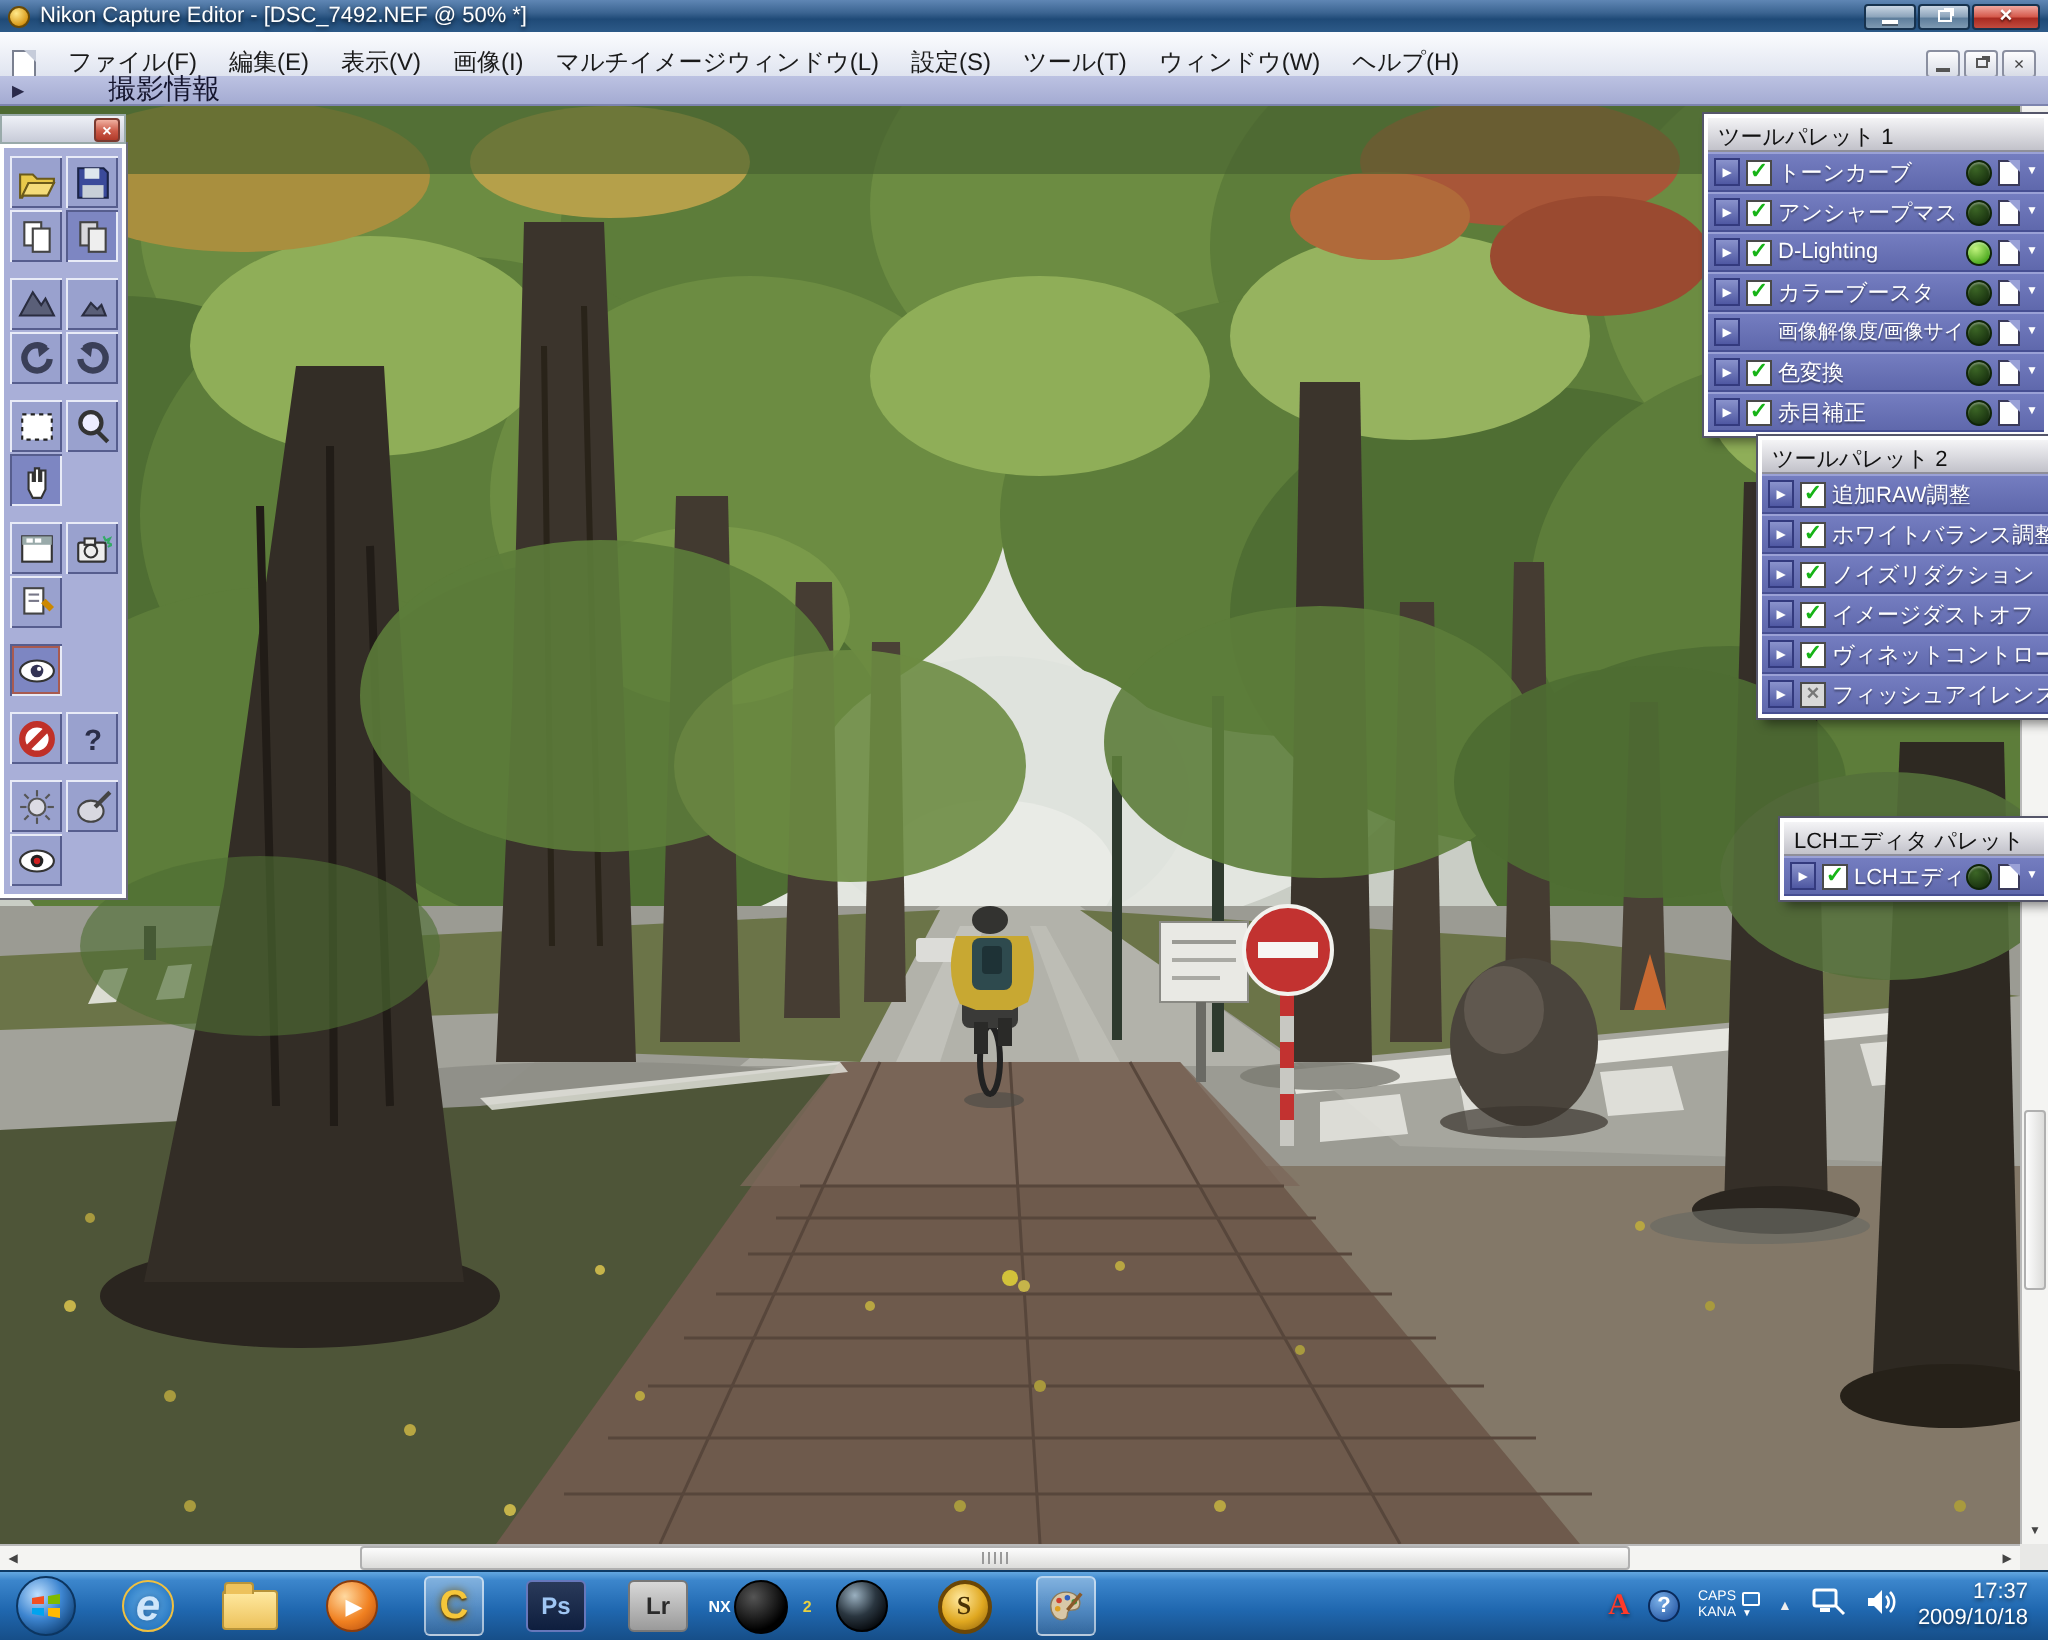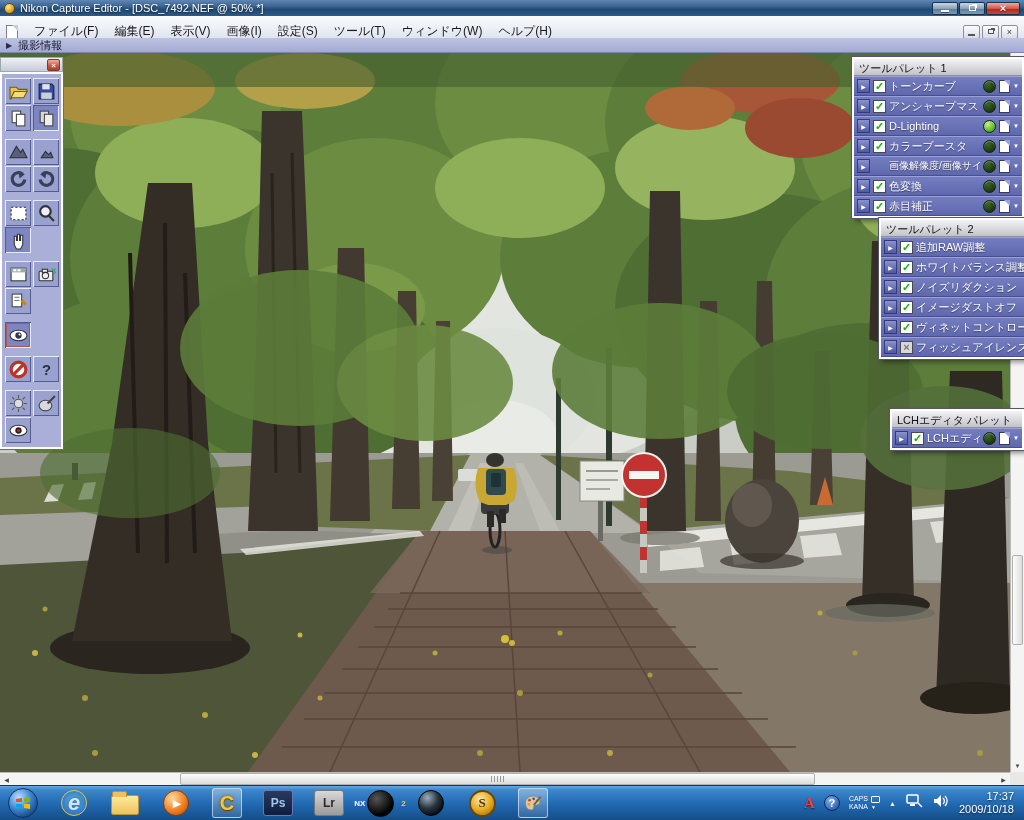--- a/index.html
+++ b/index.html
@@ -32,21 +32,21 @@
   .mdibtns { margin-left:auto; display:flex; gap:2px; padding-right:2px; }
   .mdib { width:17px; height:14px; border:1px solid #8a8fa0; border-radius:2px; background:linear-gradient(#fdfdfe,#d8dce6); display:flex; align-items:center; justify-content:center; color:#444; font-size:9px; }
   .mdib .bar { width:7px; height:2px; background:#555; margin-top:6px; }
   .mdib .rst { width:6px; height:5px; border:1px solid #555; box-shadow:2px -2px 0 -1px #555; }
 
   
   #infobar { position:absolute; left:0; top:38px; width:1024px; height:15px;
     background:linear-gradient(#bcc2e2,#a4abd2); border-bottom:1px solid #7d84ae;
     display:flex; align-items:center; padding:0 6px; }
   #infobar .tri { color:#2a2a4a; font-size:8px; margin-right:6px; }
-  #infobar .lbl { font-size:11px; color:#15152e; }
+  #infobar .lbl { font-size:14px; color:#15152e;margin-left:36px; }
 
   
   #canvas { position:absolute; left:0; top:53px; width:1010px; height:719px; overflow:hidden; background:#9a9a92; }
   #canvas svg { display:block; width:1010px; height:719px; }
 
   
   #hscroll { position:absolute; left:0; top:772px; width:1010px; height:13px; background:#f4f4f2; border-top:1px solid #b9b9b9; }
   .sarrow { position:absolute; width:13px; height:12px; display:flex; align-items:center; justify-content:center; font-size:6px; color:#444; background:#f4f4f2; }
   #hthumb { position:absolute; left:180px; top:0; width:635px; height:12px; border:1px solid #b0b0b0; border-radius:2px;
     background:linear-gradient(#fdfdfd,#dcdcda); display:flex; align-items:center; justify-content:center; }
@@ -154,20 +154,21 @@
         </span>
     </span>
   </div>
 
   <div id="menubar">
     <span class="docico"></span>
     <span class="menuitem">ファイル(F)</span>
     <span class="menuitem">編集(E)</span>
     <span class="menuitem">表示(V)</span>
     <span class="menuitem">画像(I)</span>
+    <span class="menuitem">マルチイメージウィンドウ(L)</span>
     <span class="menuitem">設定(S)</span>
     <span class="menuitem">ツール(T)</span>
     <span class="menuitem">ウィンドウ(W)</span>
     <span class="menuitem">ヘルプ(H)</span>
     <span class="mdibtns">
       <span class="mdib">
           <span class="bar"></span>
         </span>
       <span class="mdib">
           <span class="rst"></span>

